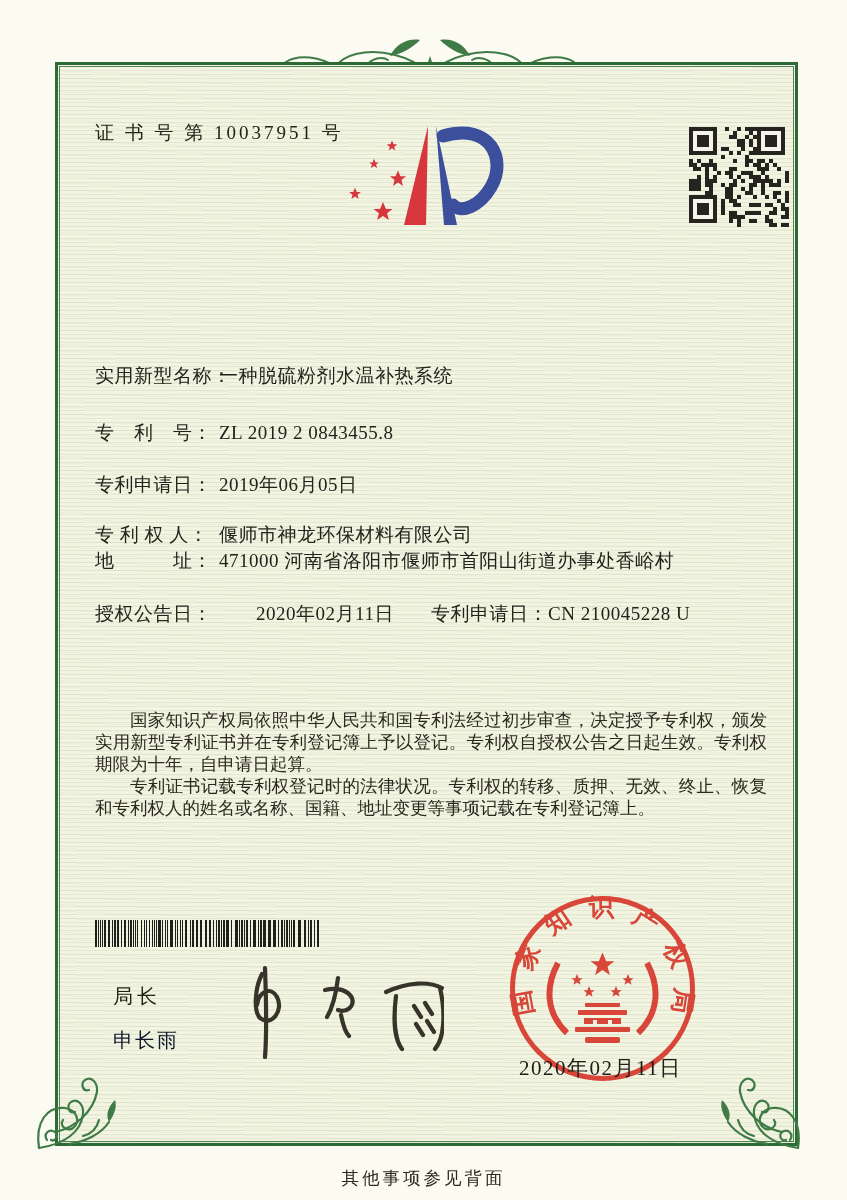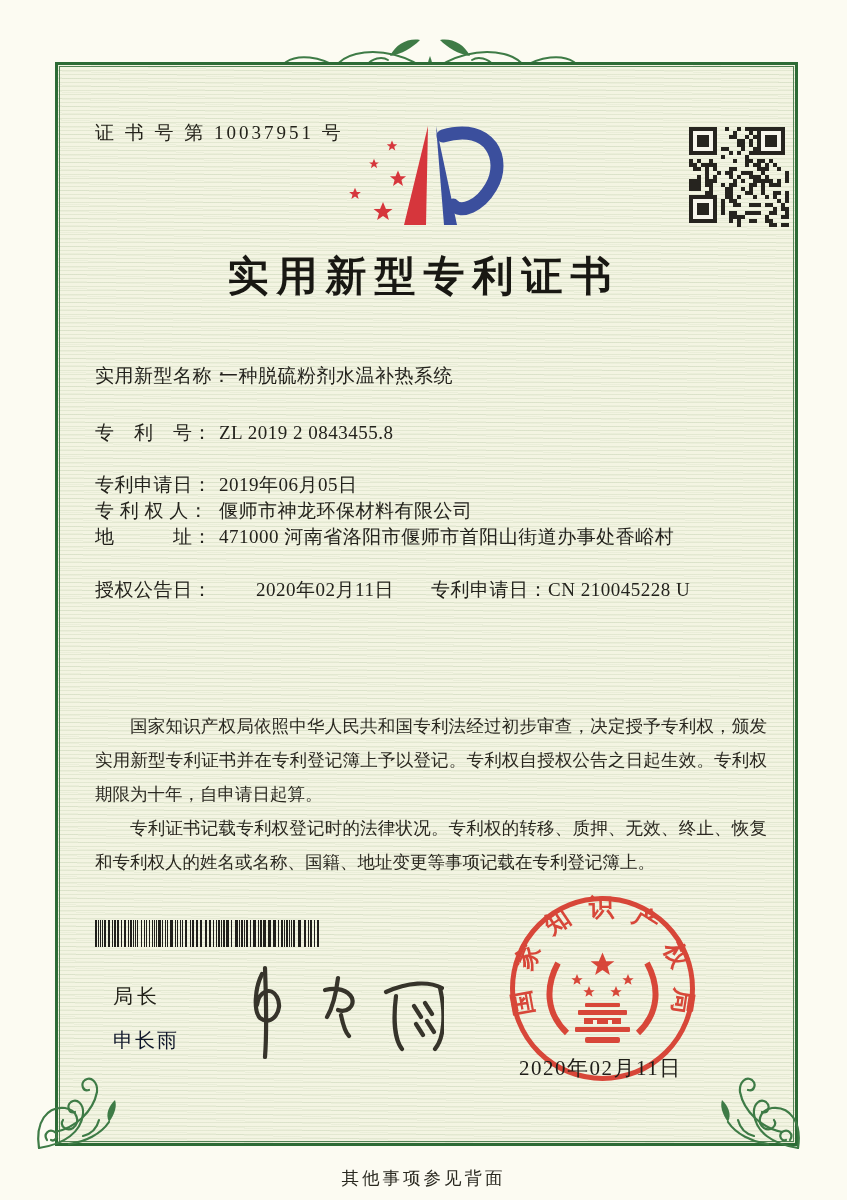--- a/index.html
+++ b/index.html
@@ -20,21 +20,21 @@
   .title{position:absolute;left:0;top:249px;width:847px;text-align:center;
          font-size:41px;font-weight:bold;letter-spacing:8px;color:#191813;}
 
   .fields{position:absolute;left:95px;top:363px;width:690px;color:#23221c;font-size:19px;}
   .frow{line-height:26px;white-space:nowrap;}
   .flabel{display:inline-block;width:124px;letter-spacing:0.5px;}
   .fvalue{letter-spacing:0.5px;text-align:center;}
   .fvalue-fixed{display:inline-block;width:212px;}
 
   .paras{position:absolute;left:95px;top:709px;width:672px;font-size:17.5px;
-         line-height:34px;color:#2a2820;text-align:justify;}
+         line-height:22px;color:#2a2820;text-align:justify;}
   .paras p{margin:0;text-indent:2em;}
 
   .barcode{position:absolute;left:95px;top:920px;width:230px;height:27px;}
 
   .official-title{position:absolute;left:113px;top:983px;font-size:20px;letter-spacing:4px;color:#23221a;}
   .official-name{position:absolute;left:113px;top:1027px;font-size:20px;letter-spacing:2px;color:#0f172a;}
   .signature{position:absolute;left:226px;top:960px;}
 
   .seal{position:absolute;left:505px;top:891px;opacity:.93;}
   .seal-date{position:absolute;left:519px;top:1054px;font-size:21px;letter-spacing:1.5px;color:#1e1d18;}
@@ -293,30 +293,29 @@
       <rect x="6" y="6" width="20" height="20" fill="#f6f5ec"></rect>
       <rect x="10" y="10" width="12" height="12" fill="#26241f"></rect>
       <rect x="70" y="2" width="28" height="28" fill="#26241f"></rect>
       <rect x="74" y="6" width="20" height="20" fill="#f6f5ec"></rect>
       <rect x="78" y="10" width="12" height="12" fill="#26241f"></rect>
       <rect x="2" y="70" width="28" height="28" fill="#26241f"></rect>
       <rect x="6" y="74" width="20" height="20" fill="#f6f5ec"></rect>
       <rect x="10" y="78" width="12" height="12" fill="#26241f"></rect>
     </svg>
 
-  <div class="title">实用新型专利证书</div>
 
   <div class="fields">
     <div class="frow" style="margin-bottom:31px">
       <span class="flabel">实用新型名称：</span><span class="fvalue">一种脱硫粉剂水温补热系统</span>
     </div>
     <div class="frow" style="margin-bottom:26px">
       <span class="flabel">专　利　号：</span><span class="fvalue">ZL 2019 2 0843455.8</span>
     </div>
-    <div class="frow" style="">
+    <div class="frow" style="margin-bottom:24px">
       <span class="flabel">专利申请日：</span><span class="fvalue">2019年06月05日</span>
     </div>
     <div class="frow" style="">
       <span class="flabel">专 利 权 人：</span><span class="fvalue">偃师市神龙环保材料有限公司</span>
     </div>
     <div class="frow" style="margin-bottom:27px">
       <span class="flabel">地　　　址：</span><span class="fvalue">471000 河南省洛阳市偃师市首阳山街道办事处香峪村</span>
     </div>
     <div class="frow">
       <span class="flabel">授权公告日：</span><span class="fvalue fvalue-fixed">2020年02月11日</span><span class="flabel" style="width:auto">专利申请日：</span><span class="fvalue">CN 210045228 U</span>

